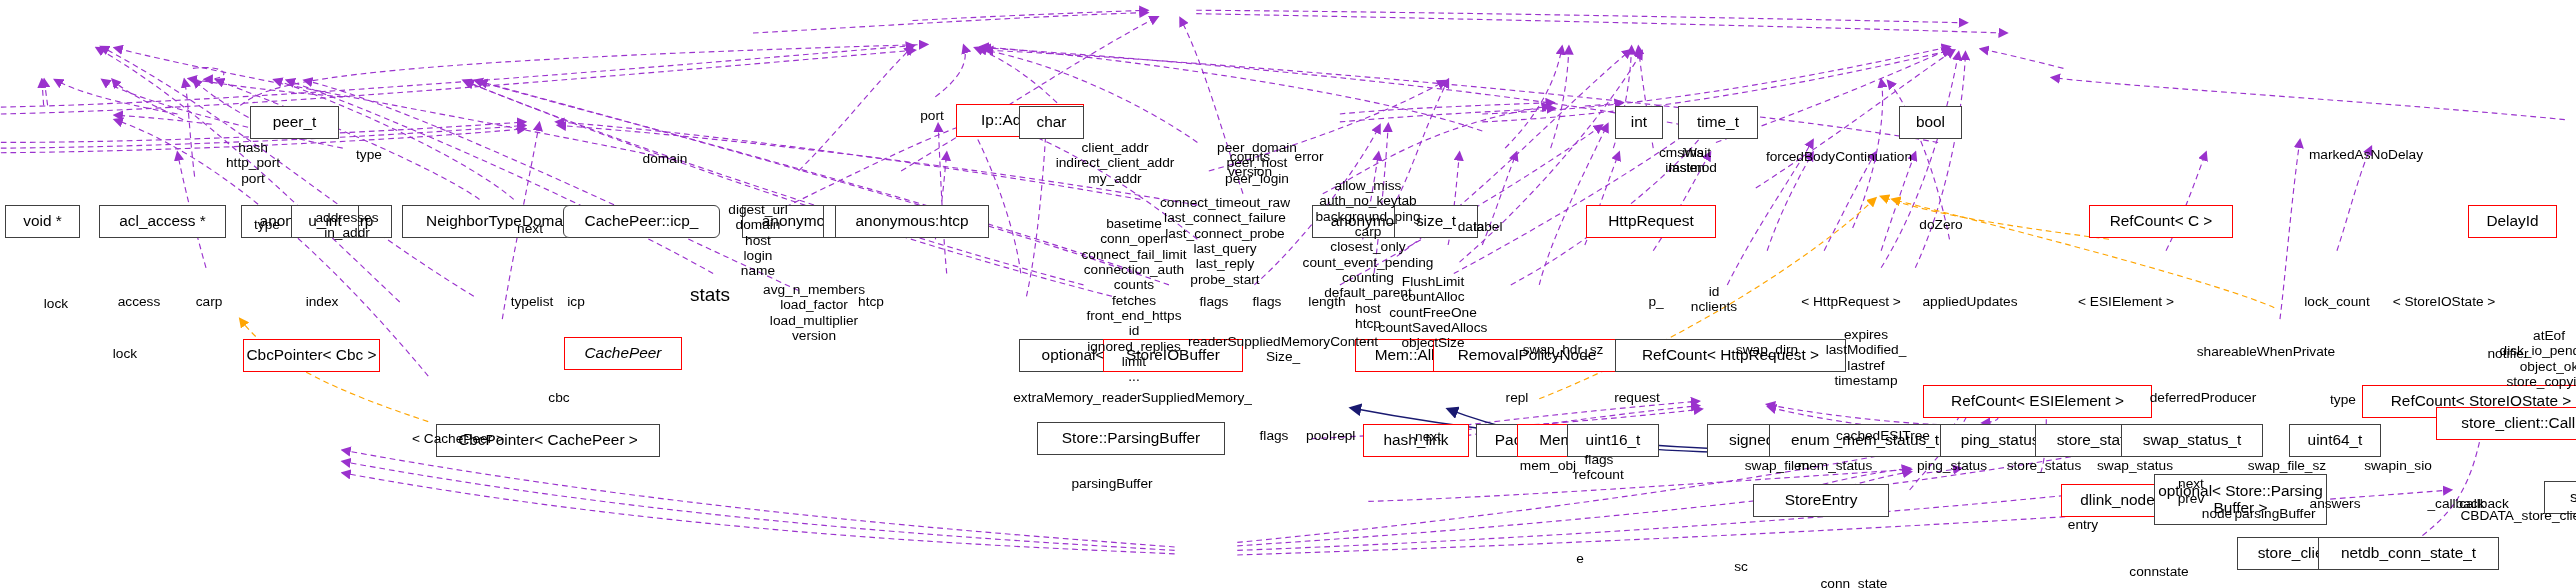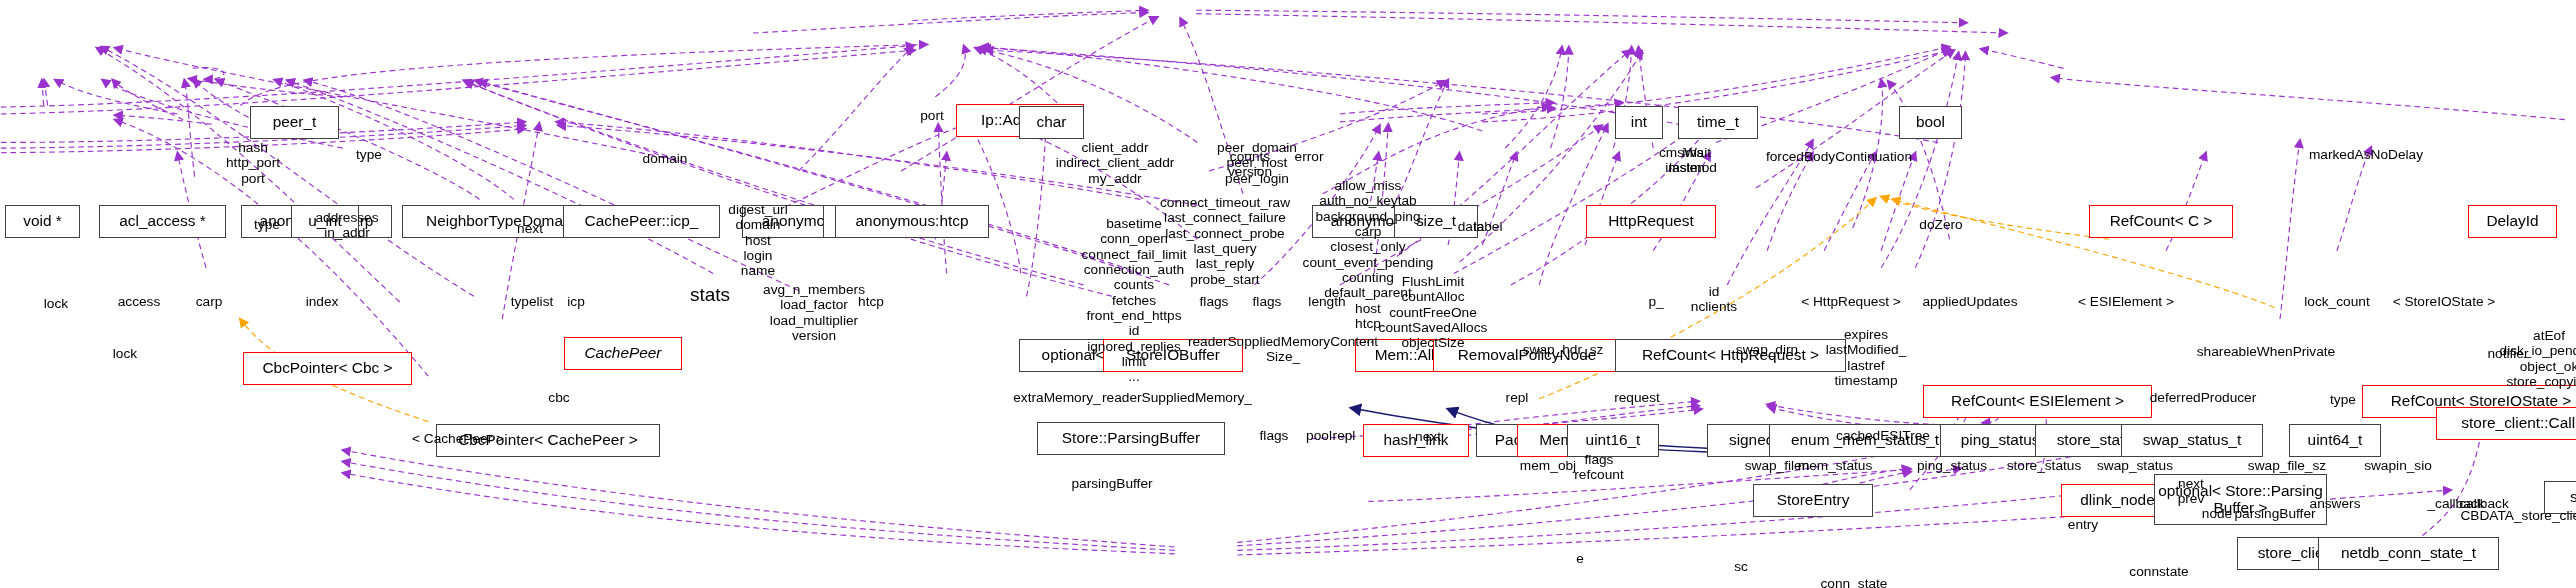--- a/index.html
+++ b/index.html
@@ -241,30 +241,30 @@
       <div class="node red" style="left: 956px; top: 104px; width: 128px; height: 32.5px; font-size: 15.4px;">Ip::Address</div>
       <div class="node" style="left: 1019px; top: 106px; width: 65px; height: 32.5px; font-size: 15.4px;">char</div>
       <div class="node" style="left: 1615px; top: 106px; width: 48px; height: 32.5px; font-size: 15.4px;">int</div>
       <div class="node" style="left: 1678px; top: 106px; width: 80px; height: 32.5px; font-size: 15.4px;">time_t</div>
       <div class="node" style="left: 1899px; top: 106px; width: 63px; height: 32.5px; font-size: 15.4px;">bool</div>
       <div class="node" style="left: 5.1px; top: 205px; width: 75px; height: 32.5px; font-size: 15.4px;">void *</div>
       <div class="node" style="left: 99px; top: 205px; width: 127px; height: 32.5px; font-size: 15.4px;">acl_access *</div>
       <div class="node" style="left: 241px; top: 205px; width: 151px; height: 32.5px; font-size: 15.4px;">anonymous:carp</div>
       <div class="node" style="left: 291px; top: 205px; width: 68px; height: 32.5px; font-size: 15.4px;">u_int</div>
       <div class="node" style="left: 402px; top: 205px; width: 221px; height: 32.5px; font-size: 15.4px;">NeighborTypeDomainList</div>
-      <div class="node" style="left: 563px; top: 205px; width: 157px; height: 32.5px; font-size: 15.4px;">CachePeer::icp_</div>
+      <div class="node" style="left: 563px; top: 205px; width: 157px; height: 32.5px; font-size: 15.4px; border-radius: 6px;">CachePeer::icp_</div>
       <div class="node" style="left: 742px; top: 205px; width: 156px; height: 32.5px; font-size: 15.4px;">anonymous:stats</div>
       <div class="node" style="left: 823px; top: 205px; width: 80px; height: 32.5px; font-size: 15.4px;">double</div>
       <div class="node" style="left: 835px; top: 205px; width: 154px; height: 32.5px; font-size: 15.4px;">anonymous:htcp</div>
       <div class="node" style="left: 1312px; top: 205px; width: 154px; height: 32.5px; font-size: 15.4px;">anonymous:flags</div>
       <div class="node" style="left: 1394px; top: 205px; width: 84px; height: 32.5px; font-size: 15.4px;">size_t</div>
       <div class="node red" style="left: 1586px; top: 205px; width: 130px; height: 32.5px; font-size: 15.4px;">HttpRequest</div>
       <div class="node red" style="left: 2089px; top: 205px; width: 144px; height: 32.5px; font-size: 15.4px;">RefCount&lt; C &gt;</div>
       <div class="node red" style="left: 2468px; top: 205px; width: 89px; height: 32.5px; font-size: 15.4px;">DelayId</div>
-      <div class="node red" style="left: 243px; top: 352px; width: 169px; height: 32.5px; font-size: 15.4px;">CbcPointer&lt; Cbc &gt;</div>
+      <div class="node red" style="left: 243px; top: 339px; width: 137px; height: 32.5px; font-size: 15.4px;">CbcPointer&lt; Cbc &gt;</div>
       <div class="node red" style="left: 564px; top: 337px; width: 118px; height: 32.5px; font-size: 15.4px; font-style: italic;">CachePeer</div>
       <div class="node" style="left: 1019px; top: 339px; width: 159px; height: 32.5px; font-size: 15.4px;">optional&lt; SBuf &gt;</div>
       <div class="node red" style="left: 1103px; top: 339px; width: 140px; height: 32.5px; font-size: 15.4px;">StoreIOBuffer</div>
       <div class="node red" style="left: 1355px; top: 339px; width: 142px; height: 32.5px; font-size: 15.4px;">Mem::Allocator</div>
       <div class="node red" style="left: 1433px; top: 339px; width: 188px; height: 32.5px; font-size: 15.4px;">RemovalPolicyNode</div>
       <div class="node" style="left: 1615px; top: 339px; width: 231px; height: 32.5px; font-size: 15.4px;">RefCount&lt; HttpRequest &gt;</div>
       <div class="node red" style="left: 1923px; top: 385px; width: 229px; height: 32.5px; font-size: 15.4px;">RefCount&lt; ESIElement &gt;</div>
       <div class="node red" style="left: 2362px; top: 385px; width: 238px; height: 32.5px; font-size: 15.4px;">RefCount&lt; StoreIOState &gt;</div>
       <div class="node" style="left: 1037px; top: 422px; width: 188px; height: 32.5px; font-size: 15.4px;">Store::ParsingBuffer</div>
       <div class="node red" style="left: 1363px; top: 424px; width: 106px; height: 32.5px; font-size: 15.4px;">hash_link</div>
@@ -272,21 +272,21 @@
       <div class="node red" style="left: 1517px; top: 424px; width: 123px; height: 32.5px; font-size: 15.4px;">MemObject</div>
       <div class="node" style="left: 1567px; top: 424px; width: 92px; height: 32.5px; font-size: 15.4px;">uint16_t</div>
       <div class="node" style="left: 1707px; top: 424px; width: 144px; height: 32.5px; font-size: 15.4px;">signed_int32_t</div>
       <div class="node" style="left: 1769px; top: 424px; width: 192px; height: 32.5px; font-size: 15.4px;">enum _mem_status_t</div>
       <div class="node" style="left: 1940px; top: 424px; width: 133px; height: 32.5px; font-size: 15.4px;">ping_status_t</div>
       <div class="node" style="left: 2035px; top: 424px; width: 140px; height: 32.5px; font-size: 15.4px;">store_status_t</div>
       <div class="node" style="left: 2121px; top: 424px; width: 142px; height: 32.5px; font-size: 15.4px;">swap_status_t</div>
       <div class="node" style="left: 2289px; top: 424px; width: 92px; height: 32.5px; font-size: 15.4px;">uint64_t</div>
       <div class="node red" style="left: 2436px; top: 407px; width: 197px; height: 32.5px; font-size: 15.4px;">store_client::Callback</div>
       <div class="node" style="left: 436px; top: 424px; width: 224px; height: 32.5px; font-size: 15.4px;">CbcPointer&lt; CachePeer &gt;</div>
-      <div class="node" style="left: 1753px; top: 484px; width: 120px; height: 32.5px; font-size: 15.4px;">StoreEntry</div>
+      <div class="node" style="left: 1753px; top: 484px; width: 136px; height: 32.5px; font-size: 15.4px;">StoreEntry</div>
       <div class="node red" style="left: 2061px; top: 484px; width: 113px; height: 32.5px; font-size: 15.4px;">dlink_node</div>
       <div class="node" style="left: 2154px; top: 474px; width: 173px; height: 51px; font-size: 15.4px;">optional&lt; Store::Parsing
 Buffer &gt;</div>
       <div class="node" style="left: 2544px; top: 481px; width: 176px; height: 32.5px; font-size: 15.4px;">static cbdata_type</div>
       <div class="node" style="left: 2237px; top: 537px; width: 120px; height: 32.5px; font-size: 15.4px;">store_client</div>
       <div class="node" style="left: 2318px; top: 537px; width: 181px; height: 32.5px; font-size: 15.4px;">netdb_conn_state_t</div>
     </div>
   <div id="labels">
       <div class="elabel" style="left: 253px; top: 140px; font-size: 13.7px;">hash
 http_port

